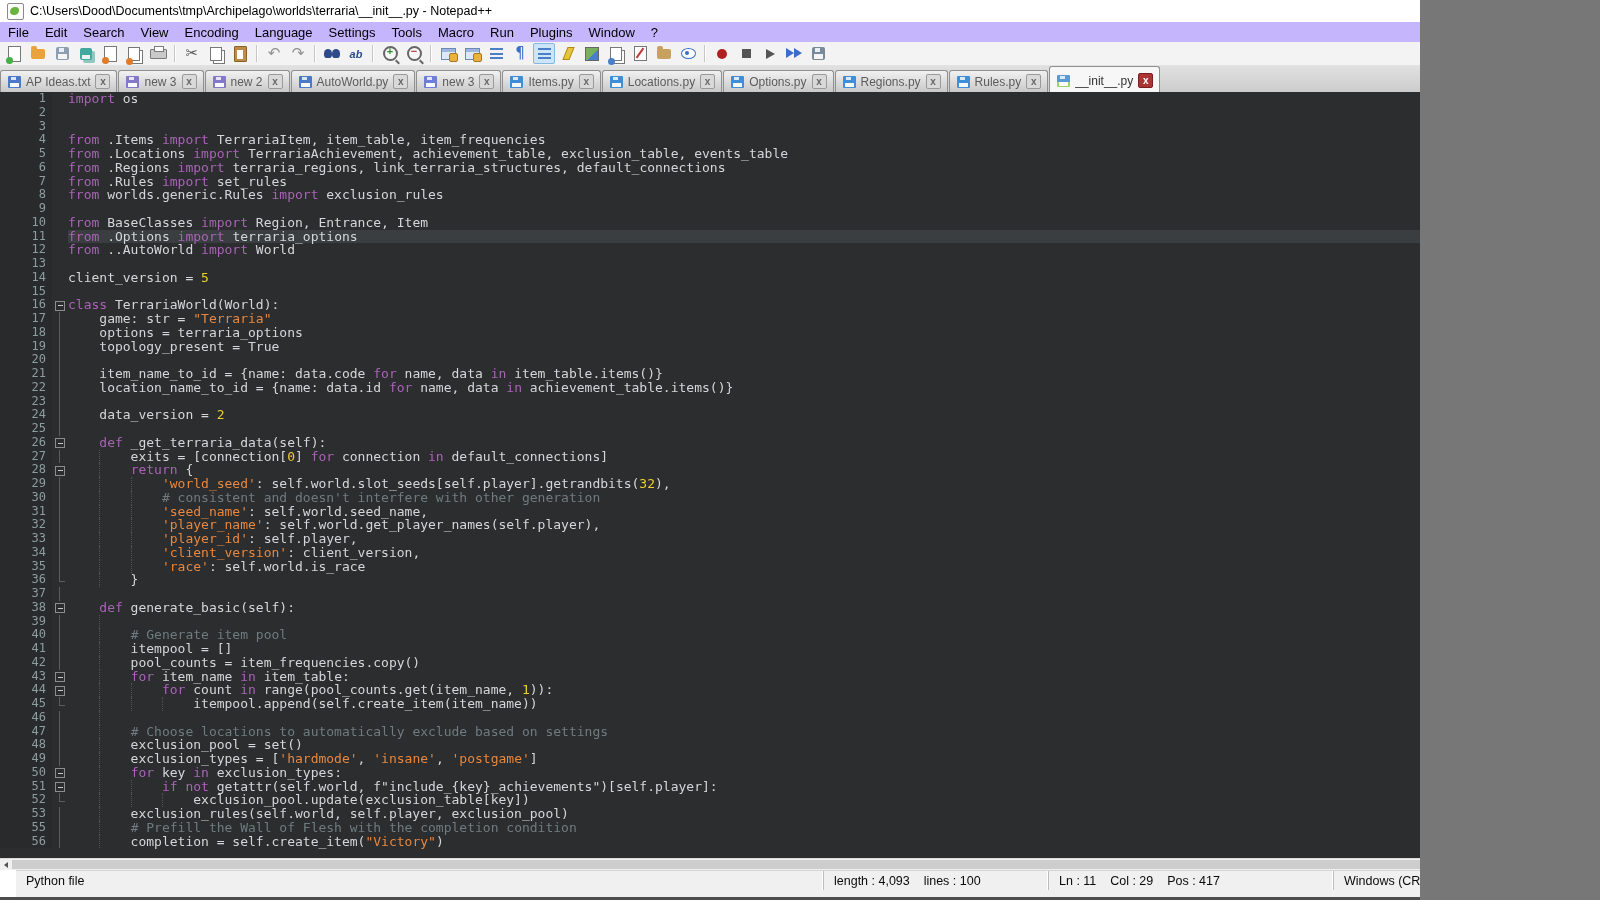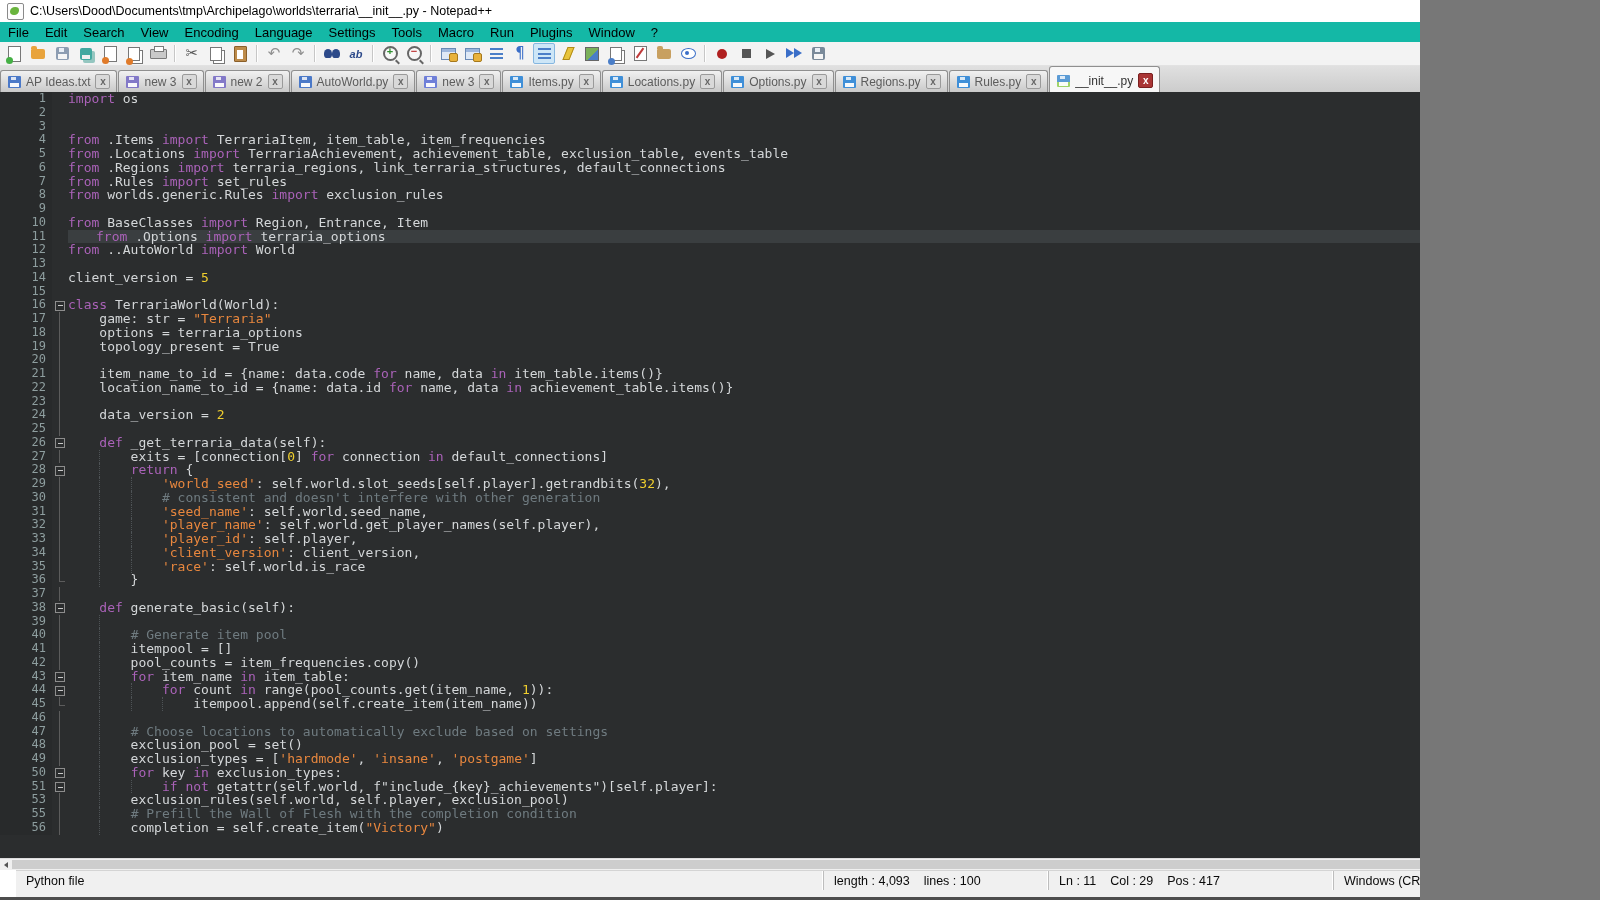--- a/index.html
+++ b/index.html
@@ -15,21 +15,21 @@
   #wintitle{flex:1;white-space:nowrap;overflow:hidden;}
   .winbtn{width:45px;height:22px;display:flex;align-items:center;justify-content:center;color:#222;}
   #btn-min::before{content:"";width:10px;border-top:1.5px solid #333;}
   #btn-restore{position:relative;}
   #btn-restore::before{content:"";width:8px;height:8px;border:1.2px solid #333;position:absolute;
       left:18px;top:8px;background:#fff;}
   #btn-restore::after{content:"";width:8px;height:8px;border:1.2px solid #333;position:absolute;
       left:21px;top:5px;background:#fff;}
   #btn-close{font-size:16px;line-height:1;}
   
-  #menubar{position:absolute;left:0;top:22px;width:1600px;height:20px;background:#14b8a6;
+  #menubar{position:absolute;left:0;top:22px;width:1600px;height:20px;background:#c4b5fd;
            display:flex;align-items:center;font-size:13px;color:#000;}
   .menuitem{padding:2px 8px;}
   #menu-close-x{position:absolute;right:10px;top:0;height:20px;display:flex;align-items:center;
       color:#444;font-weight:bold;font-size:13px;}
   
   #toolbar{position:absolute;left:0;top:42px;width:1600px;height:24px;background:#f3f3f3;
            border-bottom:1px solid #e2e2e2;display:flex;align-items:center;padding-left:2px;box-sizing:border-box;}
   .tbi{width:22px;height:21px;display:flex;align-items:center;justify-content:center;position:relative;
        border-radius:2px;margin:0 1px;box-sizing:border-box;}
   .tbi.active{background:#cde6f7;border:1px solid #86b7e0;}
@@ -102,21 +102,21 @@
   .lmark{width:14px;background:#282a2b;flex:0 0 auto;}
   .lnum{width:32px;flex:0 0 auto;text-align:right;padding-right:6px;color:#8e9e9f;background:#282a2b;
         font-size:12px;}
   .lfold{width:16px;flex:0 0 auto;position:relative;background:#2b2d2e;}
   .fline{position:absolute;left:7px;top:0;bottom:0;width:1px;background:#5c5c5c;}
   .fend{position:absolute;left:7px;top:0;height:8px;width:1px;background:#5c5c5c;}
   .fend::after{content:"";position:absolute;left:0;top:8px;width:6px;height:1px;background:#5c5c5c;}
   .fbox{position:absolute;left:3px;top:2.5px;width:8px;height:8px;border:1px solid #8d8d8d;background:#2b2d2e;z-index:2;}
   .fbox::after{content:"";position:absolute;left:1.5px;top:3.5px;width:5px;height:1px;background:#c8c8c8;}
   .codeln{flex:1;white-space:pre;position:relative;color:#d4d7d9;}
-  .eline.cur .codeln{background:#3a3e40;padding-left:28px;}
+  .eline.cur .codeln{background:#3a3e40;}
   .guide{position:absolute;top:0;bottom:0;border-left:1px dotted #4e5356;}
   .tk-k{color:#aa62b8;} .tk-t{color:#d4d7d9;} .tk-s{color:#e8873e;} .tk-n{color:#f0cf2e;} .tk-c{color:#6f7b80;}
   
   #vscroll{width:17px;flex:0 0 auto;background:#f0f0f0;position:relative;border-left:1px solid #d8d8d8;}
   .sarrow{position:absolute;left:0;width:17px;height:16px;background:#f0f0f0;display:flex;
           align-items:center;justify-content:center;}
   .sarrow.up{top:0;} .sarrow.down{bottom:0;}
   .tri-up{width:0;height:0;border-left:4px solid transparent;border-right:4px solid transparent;border-bottom:5px solid #555;}
   .tri-down{width:0;height:0;border-left:4px solid transparent;border-right:4px solid transparent;border-top:5px solid #555;}
   #vthumb{position:absolute;left:1px;top:16px;width:15px;height:54%;background:#cdcdcd;border-radius:1px;}
@@ -723,20 +723,28 @@
         <div class="eline">
           <span class="lmark"></span>
           <span class="lnum">51</span>
           <span class="lfold">
             <span class="fbox"></span>
           </span>
           <span class="codeln"><span class="guide" style="left: 4ch;"></span><span class="guide" style="left: 8ch;"></span><span class="tk-t">            </span><span class="tk-k">if</span><span class="tk-t"> </span><span class="tk-k">not</span><span class="tk-t"> getattr(self.world, f"include_{key}_achievements")[self.player]:</span></span>
         </div>
         <div class="eline">
           <span class="lmark"></span>
+          <span class="lnum">52</span>
+          <span class="lfold">
+            <span class="fend"></span>
+          </span>
+          <span class="codeln"><span class="guide" style="left: 4ch;"></span><span class="guide" style="left: 8ch;"></span><span class="guide" style="left: 12ch;"></span><span class="tk-t">                exclusion_pool.update(exclusion_table[key])</span></span>
+        </div>
+        <div class="eline">
+          <span class="lmark"></span>
           <span class="lnum">53</span>
           <span class="lfold">
             <span class="fline"></span>
           </span>
           <span class="codeln"><span class="guide" style="left: 4ch;"></span><span class="tk-t">        exclusion_rules(self.world, self.player, exclusion_pool)</span></span>
         </div>
         <div class="eline">
           <span class="lmark"></span>
           <span class="lnum">55</span>
           <span class="lfold">

